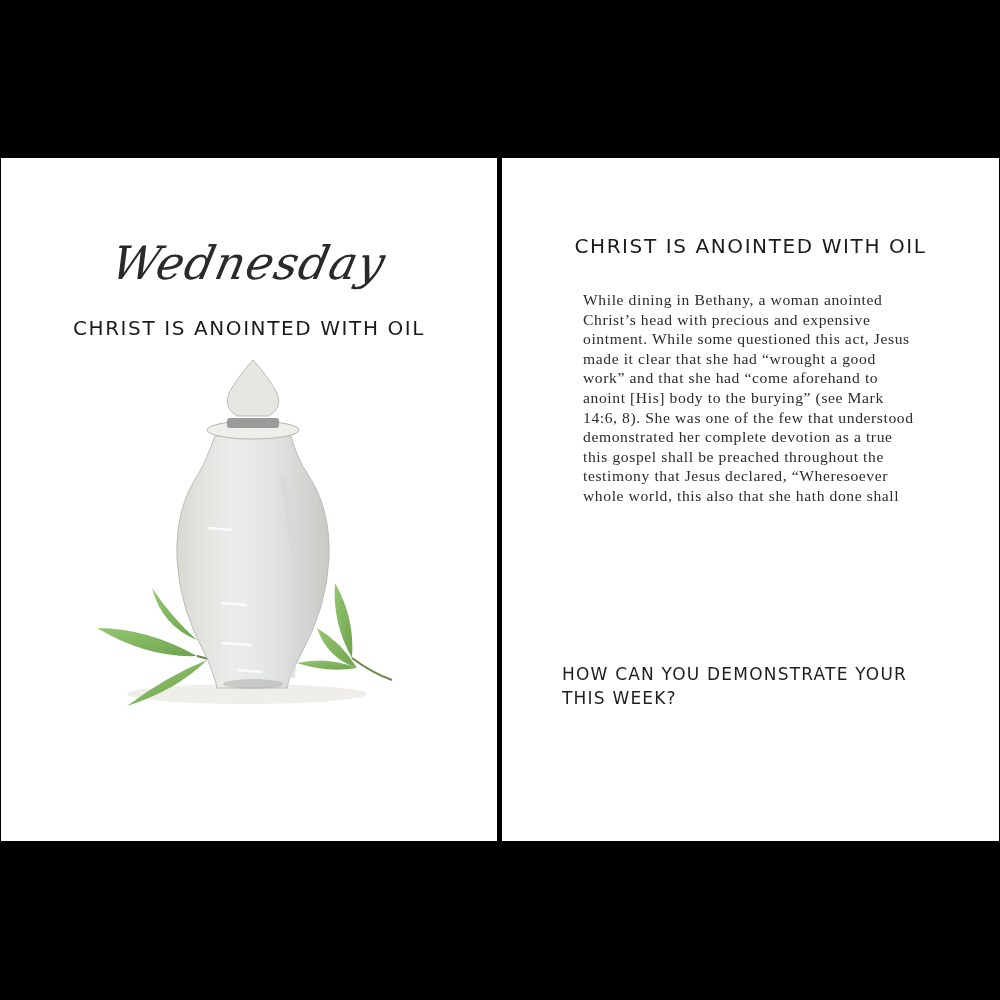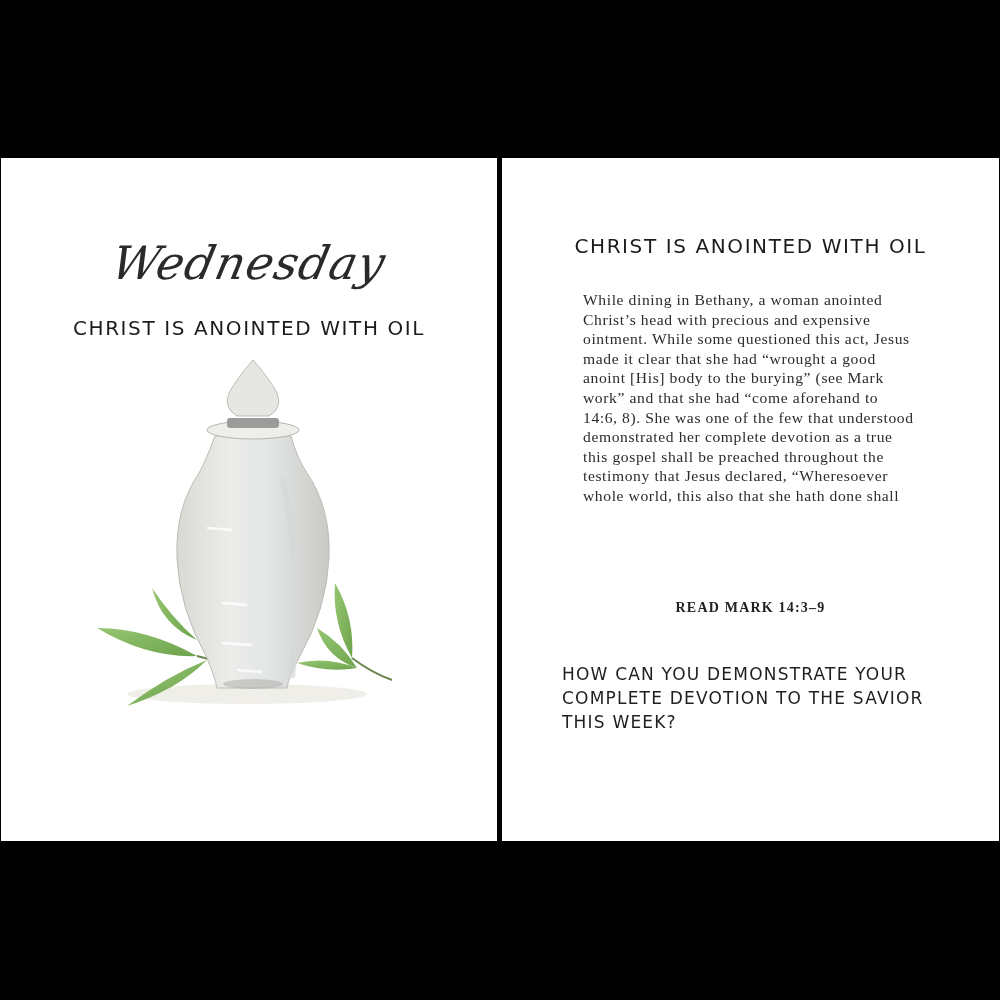--- a/index.html
+++ b/index.html
@@ -107,29 +107,27 @@
 </div>
 
 <div class="card" id="card-right">
   <div class="back-title">CHRIST IS ANOINTED WITH OIL</div>
 
   <p class="body-text">
     <span>While dining in Bethany, a woman anointed</span>
     <span>Christ’s head with precious and expensive</span>
     <span>ointment. While some questioned this act, Jesus</span>
     <span>made it clear that she had “wrought a good</span>
+    <span>work” and that she had “come aforehand to</span>
     <span>anoint [His] body to the burying” (see Mark</span>
-    <span>work” and that she had “come aforehand to</span>
     <span>14:6, 8). She was one of the few that understood</span>
     <span>demonstrated her complete devotion as a true</span>
     <span>this gospel shall be preached throughout the</span>
     <span>testimony that Jesus declared, “Wheresoever</span>
     <span>whole world, this also that she hath done shall</span>
   </p>
 
-  <div class="read-ref">READ MARK 14:3–9</div>
 
   <div class="question">
     <span>HOW CAN YOU DEMONSTRATE YOUR</span>
-    <span>COMPLETE DEVOTION TO THE SAVIOR</span>
     <span>THIS WEEK?</span>
   </div>
 </div>
 
 </body></html>

